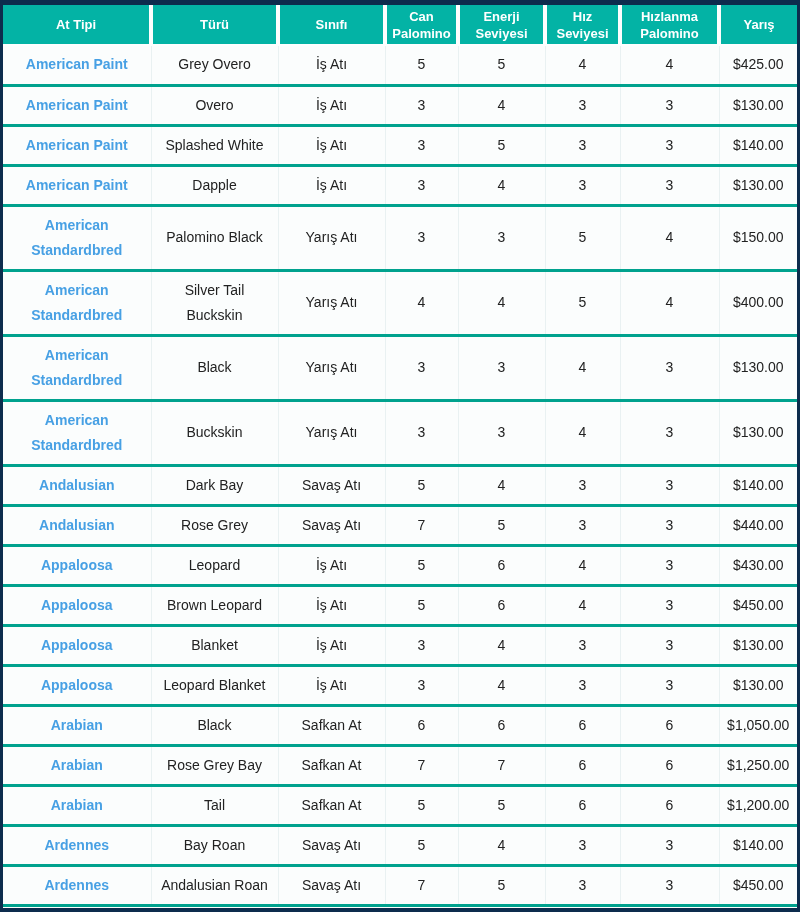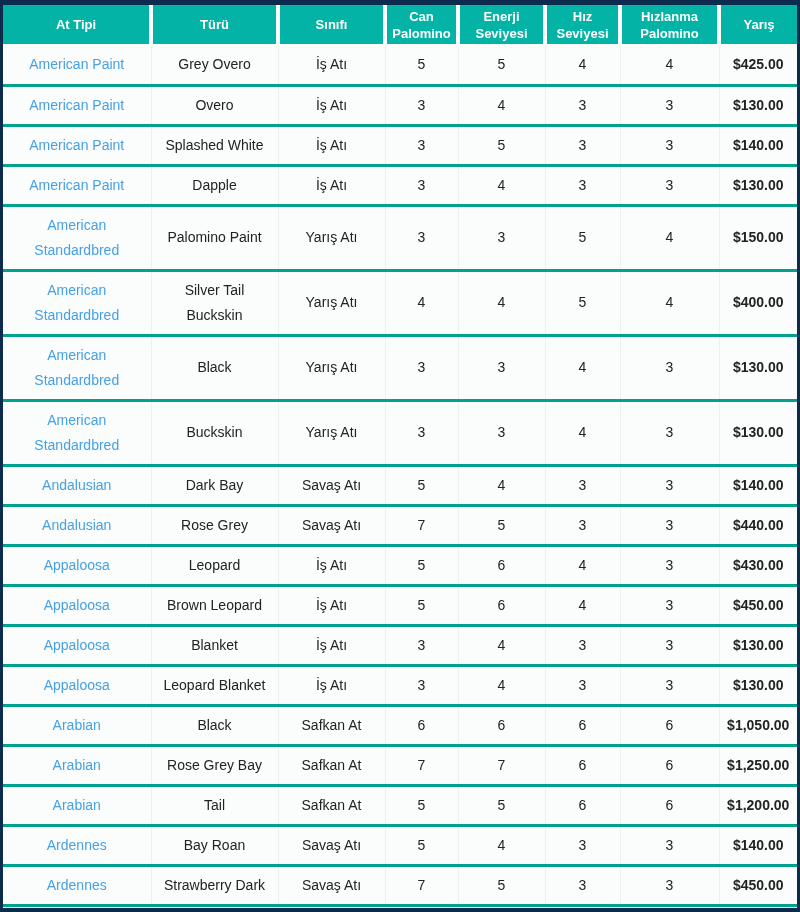--- a/index.html
+++ b/index.html
@@ -50,25 +50,25 @@
     color:var(--body-text);
     font-size:14px;
     text-align:center;
     vertical-align:middle;
     line-height:25px;
     padding:6px 4px;
     border-right:1px solid var(--col-sep);
     border-bottom:3px solid var(--row-divider);
     word-wrap:break-word;
   }
-  tbody td:last-child{border-right:none;font-weight:bold;}
+  tbody td:last-child{border-right:none;}
   tbody tr{height:40px;}
   td.horse-type{
     color:var(--link-text);
-    font-weight:normal;
+    font-weight:bold;
     cursor:pointer;
   }
 </style>
 </head>
 <body>
 
 <div class="table-wrap">
   <table>
     <colgroup>
       <col style="width:148px">
@@ -128,21 +128,21 @@
     <td>Dapple</td>
     <td>İş Atı</td>
     <td>3</td>
     <td>4</td>
     <td>3</td>
     <td>3</td>
     <td>$130.00</td>
   </tr>
         <tr>
     <td class="horse-type">American Standardbred</td>
-    <td>Palomino Paint</td>
+    <td>Palomino Black</td>
     <td>Yarış Atı</td>
     <td>3</td>
     <td>3</td>
     <td>5</td>
     <td>4</td>
     <td>$150.00</td>
   </tr>
         <tr>
     <td class="horse-type">American Standardbred</td>
     <td>Silver Tail Buckskin</td>
@@ -268,21 +268,21 @@
     <td>Bay Roan</td>
     <td>Savaş Atı</td>
     <td>5</td>
     <td>4</td>
     <td>3</td>
     <td>3</td>
     <td>$140.00</td>
   </tr>
         <tr>
     <td class="horse-type">Ardennes</td>
-    <td>Strawberry Dark</td>
+    <td>Andalusian Roan</td>
     <td>Savaş Atı</td>
     <td>7</td>
     <td>5</td>
     <td>3</td>
     <td>3</td>
     <td>$450.00</td>
   </tr>
       </tbody>
   </table>
 </div>

